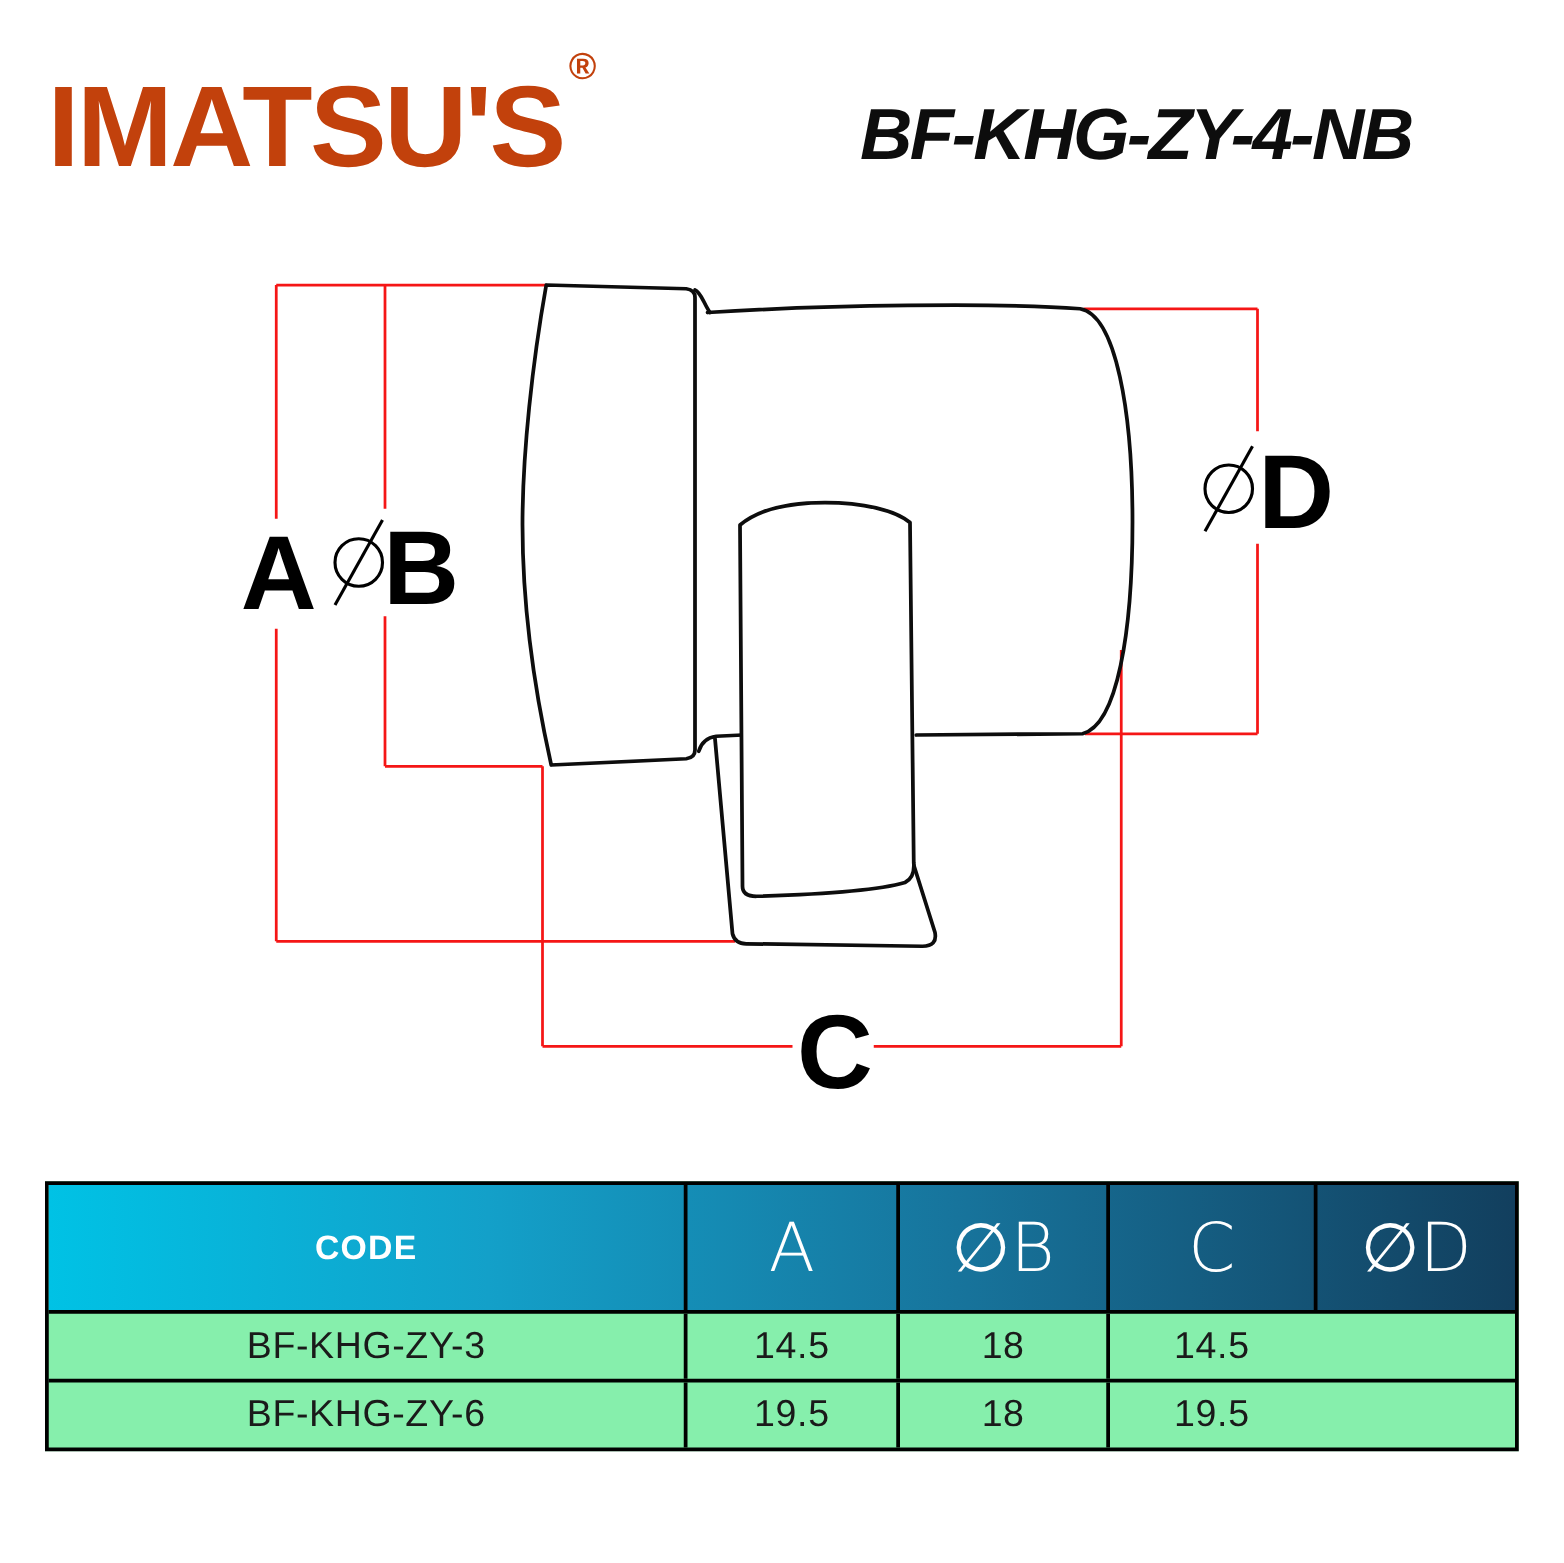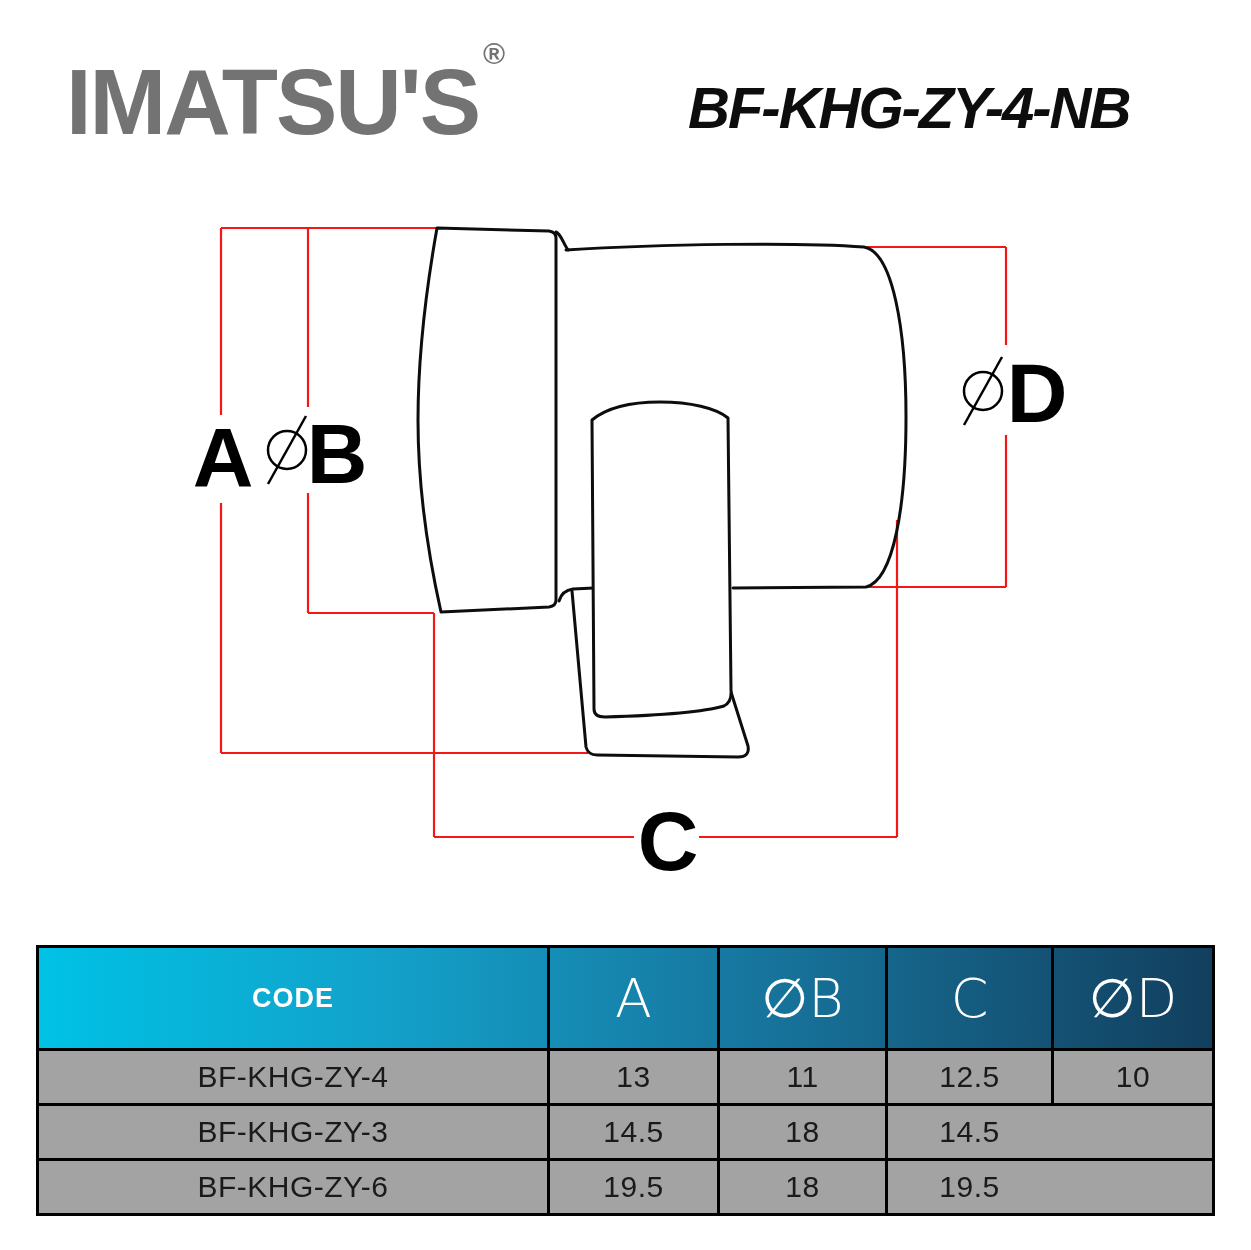--- a/index.html
+++ b/index.html
@@ -2,42 +2,42 @@
 <html><head>
 <meta charset="utf-8">
 <style>
   html,body{margin:0;padding:0;}
   body{
     width:1251px;height:1250px;position:relative;background:#ffffff;
     font-family:"Liberation Sans",sans-serif;overflow:hidden;
   }
   
   .logo{
-    position:absolute;left:66px;top:56px;
+    position:absolute;left:38px;top:56px;
     font-size:92px;font-weight:bold;letter-spacing:-2px;
-    color:#737373;line-height:1.0;white-space:nowrap;
+    color:#c2410c;line-height:1.0;white-space:nowrap;
   }
   .logo sup{
     font-size:30px;letter-spacing:0;position:relative;top:-38px;left:4px;font-weight:bold;
   }
   .product-code{
     position:absolute;left:688px;top:74px;width:460px;
     font-size:58px;font-weight:bold;color:#0d0d0d;letter-spacing:-2px;
     white-space:nowrap;
     font-style:italic;
   }
   
   svg.drawing{position:absolute;left:0;top:0;}
   .dim-label{
     font-family:"Liberation Sans",sans-serif;font-weight:bold;font-size:84px;fill:#000;
   }
   
   .spec-table{
     position:absolute;left:36px;top:945px;width:1179px;
-    border:3px solid #000;box-sizing:border-box;background:#a3a3a3;
+    border:3px solid #000;box-sizing:border-box;background:#86efac;
   }
   .thead{
     display:grid;grid-template-columns:508px 170px 168px 166px 161px;
     height:100px;
     background:linear-gradient(90deg,#00c2e5 0%,#13a0c9 30%,#17749c 62%,#123f5e 100%);
   }
   .thead .cell{
     display:flex;align-items:center;justify-content:center;
     color:#ffffff;border-left:3px solid #000;box-sizing:border-box;
   }
@@ -113,27 +113,20 @@
 
 <div class="spec-table">
   <div class="thead">
     <div class="cell th-code">CODE</div>
     <div class="cell th-dim">A</div>
     <div class="cell th-dim">∅B</div>
     <div class="cell th-dim">C</div>
     <div class="cell th-dim">∅D</div>
   </div>
 
-  <div class="trow">
-    <div class="cell code-cell">BF-KHG-ZY-4</div>
-    <div class="cell">13</div>
-    <div class="cell">11</div>
-    <div class="cell">12.5</div>
-    <div class="cell">10</div>
-  </div>
 
   <div class="trow">
     <div class="cell code-cell">BF-KHG-ZY-3</div>
     <div class="cell">14.5</div>
     <div class="cell">18</div>
     <div class="cell">14.5</div>
   </div>
 
   <div class="trow">
     <div class="cell code-cell">BF-KHG-ZY-6</div>

